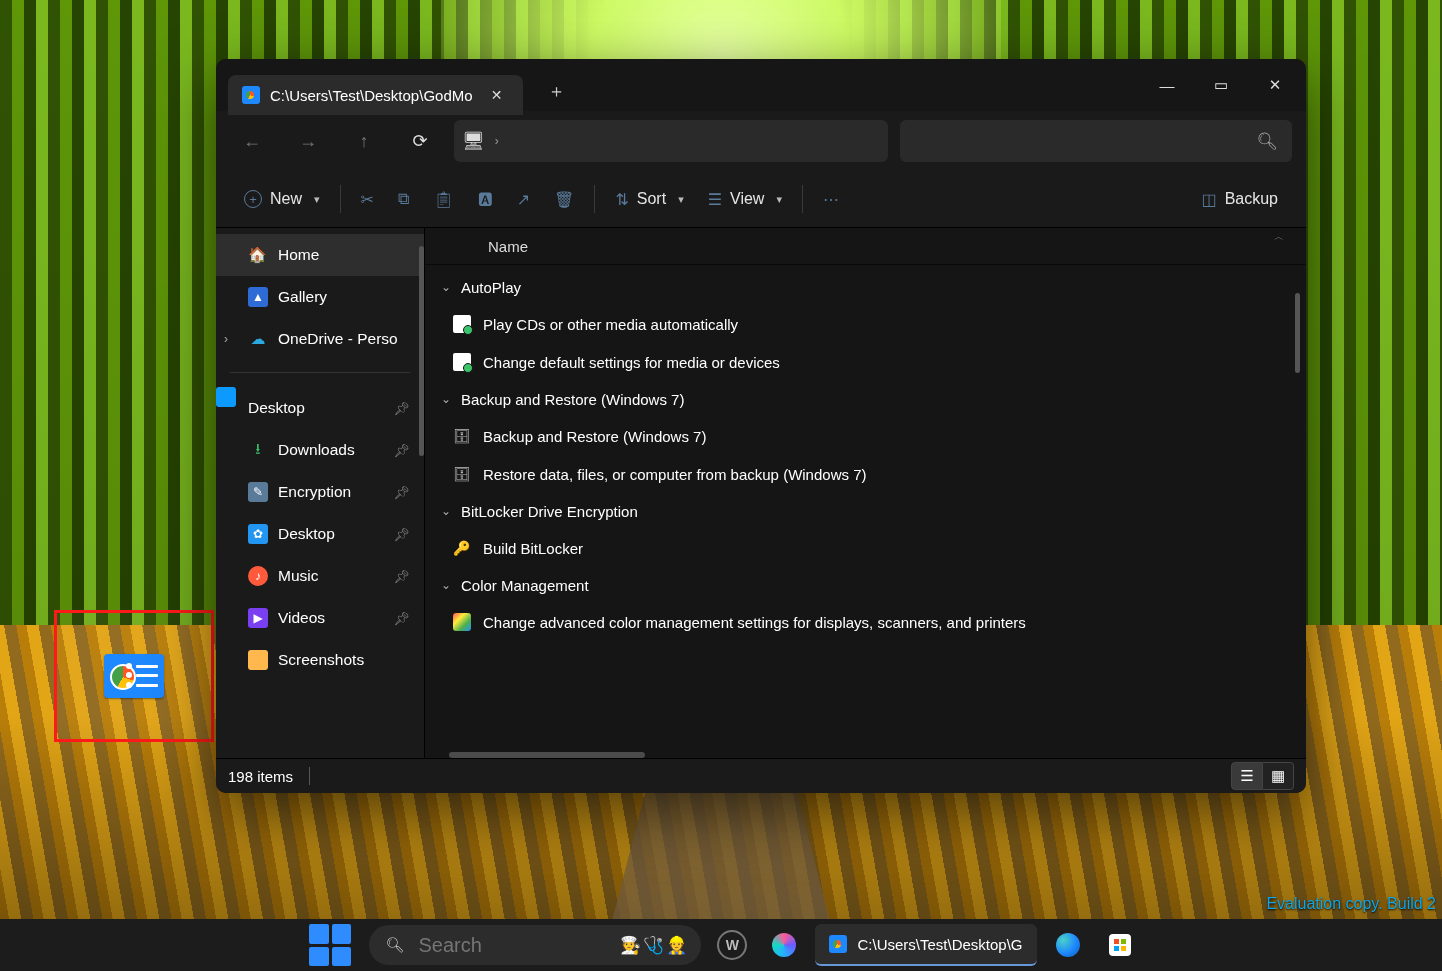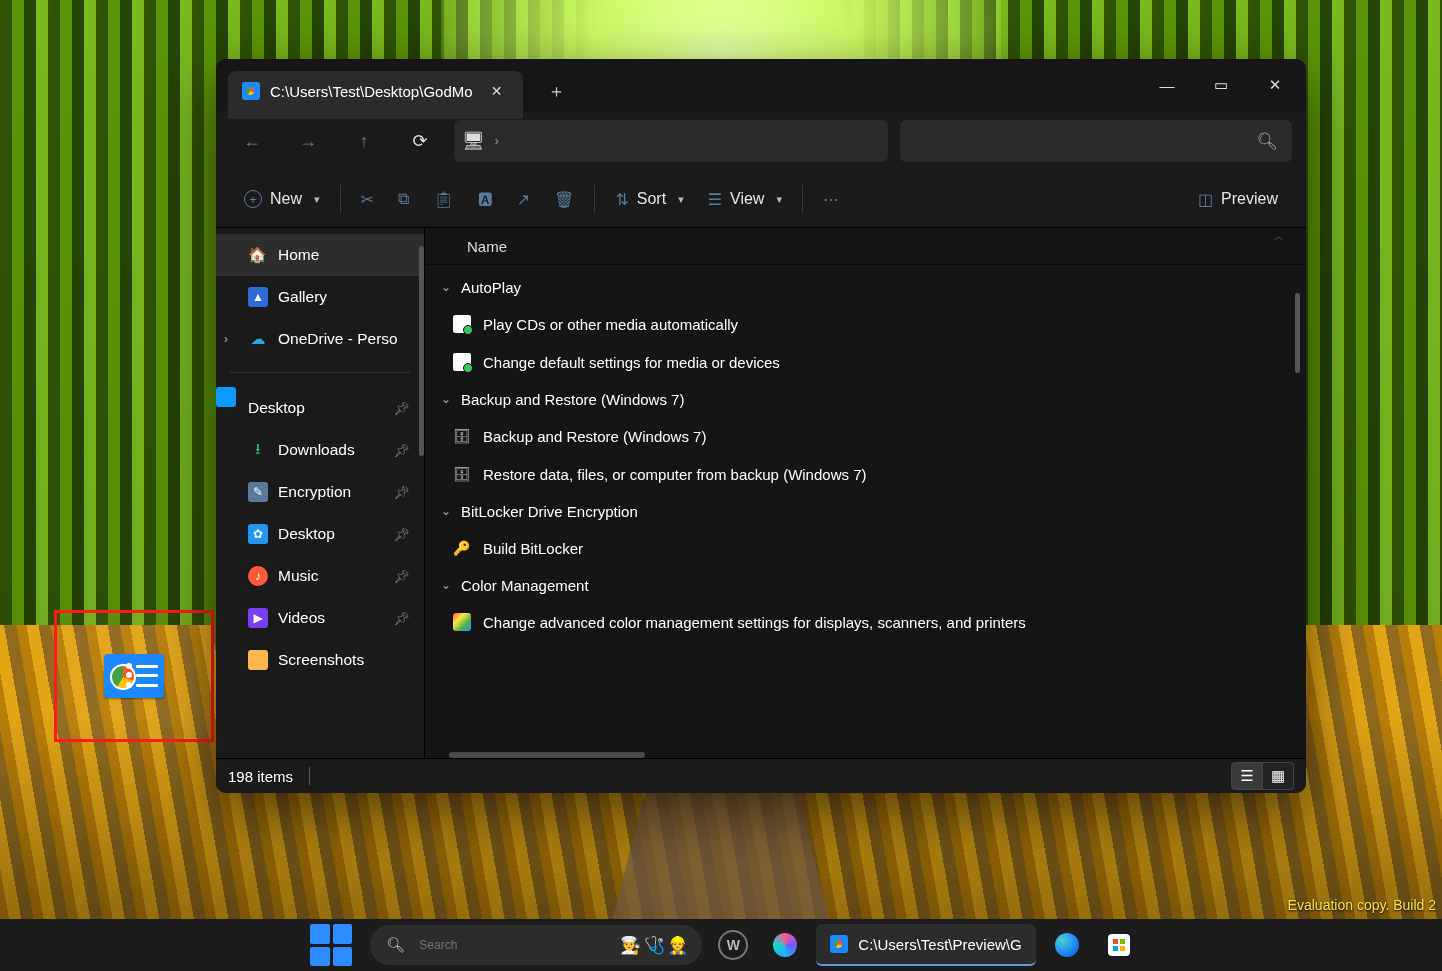--- a/index.html
+++ b/index.html
@@ -38,21 +38,21 @@
   }
   .path {
     position:absolute; left:50%; bottom:46px; transform:translateX(-50%);
     width:220px; height:290px;
     background: #6b5a45;
     clip-path: polygon(34% 0%, 66% 0%, 100% 100%, 0% 100%);
     opacity: .7;
   }
   .watermark {
     position: absolute; right: 6px; bottom: 58px;
-    color: #fde047; font-size: 14px; text-shadow: 0 1px 2px #000;
+    color: #0ea5e9; font-size: 16px; text-shadow: 0 1px 2px #000;
   }
 
   
   .desktop-icon-box {
     position: absolute;
     left: 54px; top: 610px;
     width: 154px; height: 126px;
     border: 3px solid #ff1a1a;
     display:flex; align-items:center; justify-content:center;
     background: rgba(255,255,255,0.03);
@@ -90,21 +90,21 @@
     height: 52px;
     display:flex; align-items:center;
     background: #161616;
   }
   .tab {
     margin-left: 12px;
     height: 40px; margin-top: 20px;
     background: #2b2b2b;
     border-radius: 8px 8px 0 0;
     display:flex; align-items:center;
-    padding: 0 12px 8px 14px;
+    padding: 0 12px 0 14px;
     gap: 10px;
     max-width: 310px;
   }
   .tab-icon {
     width:18px;height:18px;border-radius:3px;background:#1e88ff;display:flex;align-items:center;justify-content:center;
   }
   .tab-icon .mini-pie{width:8px;height:8px;border-radius:50%;background:conic-gradient(#ff5722 0 110deg,#ffc107 110deg 210deg,#43a047 210deg 360deg);margin-left:-3px;}
   .tab-title { white-space:nowrap; overflow:hidden; text-overflow:ellipsis; max-width:210px; font-size:15px;}
   .tab-close { width:28px;height:28px;display:flex;align-items:center;justify-content:center;border-radius:4px;cursor:pointer;color:#ddd;font-size:14px;}
   .new-tab { width:36px;height:36px;margin:12px 0 0 16px;display:flex;align-items:center;justify-content:center;border-radius:4px;cursor:pointer;font-size:18px;color:#ccc;}
@@ -180,21 +180,21 @@
   .ico.videos{background:#7b3ff2;color:#fff;font-size:12px;}
   .ico.folder{background:#ffb84d;}
 
   .main {
     flex:1; background:#151515;
     display:flex;flex-direction:column;
     border-left:1px solid #000;
     position:relative;
     min-width:0;
   }
-  .col-header{height:36px;display:flex;align-items:center;padding-left:42px;border-bottom:1px solid #0a0a0a;color:#ddd;}
+  .col-header{height:36px;display:flex;align-items:center;padding-left:63px;border-bottom:1px solid #0a0a0a;color:#ddd;}
   .sort-caret{position:absolute;right:22px;top:2px;color:#888;font-size:10px;}
   .list{flex:1;overflow:hidden;padding-top:4px;position:relative;}
   .group-row{display:flex;align-items:center;height:36px;padding-left:14px;gap:8px;cursor:pointer;}
   .group-row .tw{color:#aaa;font-size:12px;width:14px;text-align:center;}
   .item-row{display:flex;align-items:center;height:38px;padding-left:28px;gap:12px;cursor:pointer;}
   .mini{width:18px;height:18px;display:inline-flex;align-items:center;justify-content:center;font-size:14px;}
   .mini.cp{background:#fff;border-radius:2px;position:relative;}
   .mini.cp:after{content:'';position:absolute;right:-2px;bottom:-2px;width:8px;height:8px;background:#3bc46b;border-radius:50%;border:1px solid #151515;}
   .mini.bk{color:#bdbdbd;}
   .mini.lock{color:#e0c36c;}
@@ -213,21 +213,21 @@
   
   .taskbar {
     position:absolute; left:0; right:0; bottom:0; height:52px;
     background:#1c1c1c;
     display:flex;align-items:center;justify-content:center;gap:10px;
     padding:0 12px;
   }
   .start{width:42px;height:42px;display:grid;grid-template-columns:1fr 1fr;grid-template-rows:1fr 1fr;gap:3px;padding:8px;cursor:pointer;border-radius:6px;}
   .start div{background:#2f8cff;border-radius:2px;}
   .tb-search{width:300px;height:40px;background:#2c2c2c;border-radius:20px;display:flex;align-items:center;padding:0 16px;gap:12px;position:relative;}
-  .tb-search input{background:transparent;border:none;outline:none;color:#ddd;font-size:12px;flex:1;}
+  .tb-search input{background:transparent;border:none;outline:none;color:#ddd;font-size:20px;flex:1;}
   .tb-search .decor{display:flex;gap:2px;position:absolute;right:14px;}
   .decor span{font-size:17px;}
   .tb-btn{width:42px;height:42px;display:flex;align-items:center;justify-content:center;border-radius:6px;cursor:pointer;font-size:20px;color:#ddd;}
   .tb-task{height:40px;background:#2c2c2c;border-radius:6px;display:flex;align-items:center;padding:0 14px;gap:10px;max-width:238px;cursor:pointer;border-bottom:2px solid #6698d8;}
   .tb-task .ti{white-space:nowrap;overflow:hidden;text-overflow:ellipsis;font-size:15px;}
   .edge-ico{width:24px;height:24px;border-radius:50%;background:radial-gradient(circle at 30% 30%,#49d1c8,#1e88ff 55%,#0b5bb0);}
   .store-ico{width:22px;height:22px;background:#fff;border-radius:4px;display:flex;align-items:center;justify-content:center;}
   .store-ico:before{content:'';width:12px;height:12px;display:grid;background:
      linear-gradient(#f25022,#f25022) 0 0/5px 5px no-repeat,
      linear-gradient(#7fba00,#7fba00) 7px 0/5px 5px no-repeat,
@@ -331,21 +331,21 @@
       <span class="label">View</span>
       <span class="chev-sm">▾</span>
     </div>
     <div class="tsep"></div>
     <div class="tbtn">
         <span>⋯</span>
       </div>
     <div class="toolbar-right">
       <div class="tbtn">
         <span>◫</span>
-        <span class="label">Preview</span>
+        <span class="label">Backup</span>
       </div>
     </div>
   </div>
 
   <div class="body">
 
     <div class="sidebar">
       <div id="sidebar-top">
           <div class="side-item active">
 
@@ -485,21 +485,21 @@
   <div class="tb-btn">
       <span class="w-ico">W</span>
     </div>
   <div class="tb-btn">
       <span class="copilot-ico"></span>
     </div>
   <div class="tb-task">
     <span class="tab-icon">
         <span class="mini-pie"></span>
       </span>
-    <span class="ti">C:\Users\Test\Preview\G</span>
+    <span class="ti">C:\Users\Test\Desktop\G</span>
   </div>
   <div class="tb-btn">
       <span class="edge-ico"></span>
     </div>
   <div class="tb-btn">
       <span class="store-ico"></span>
     </div>
 </div>
 
 </body></html>

